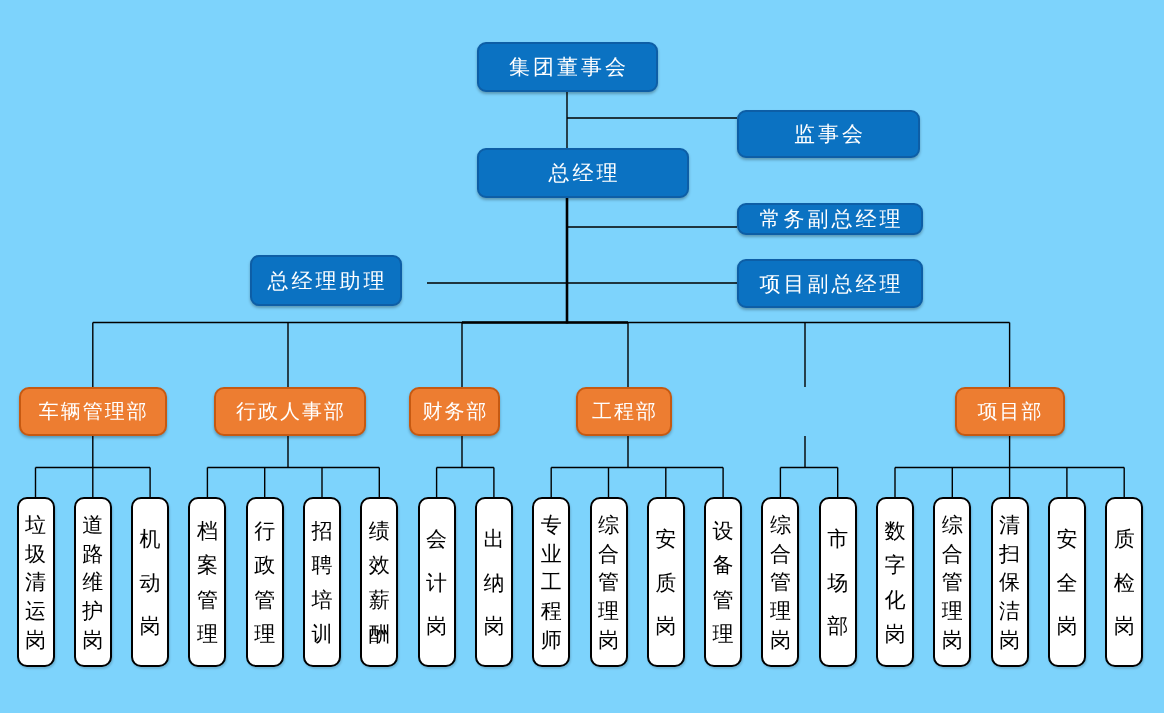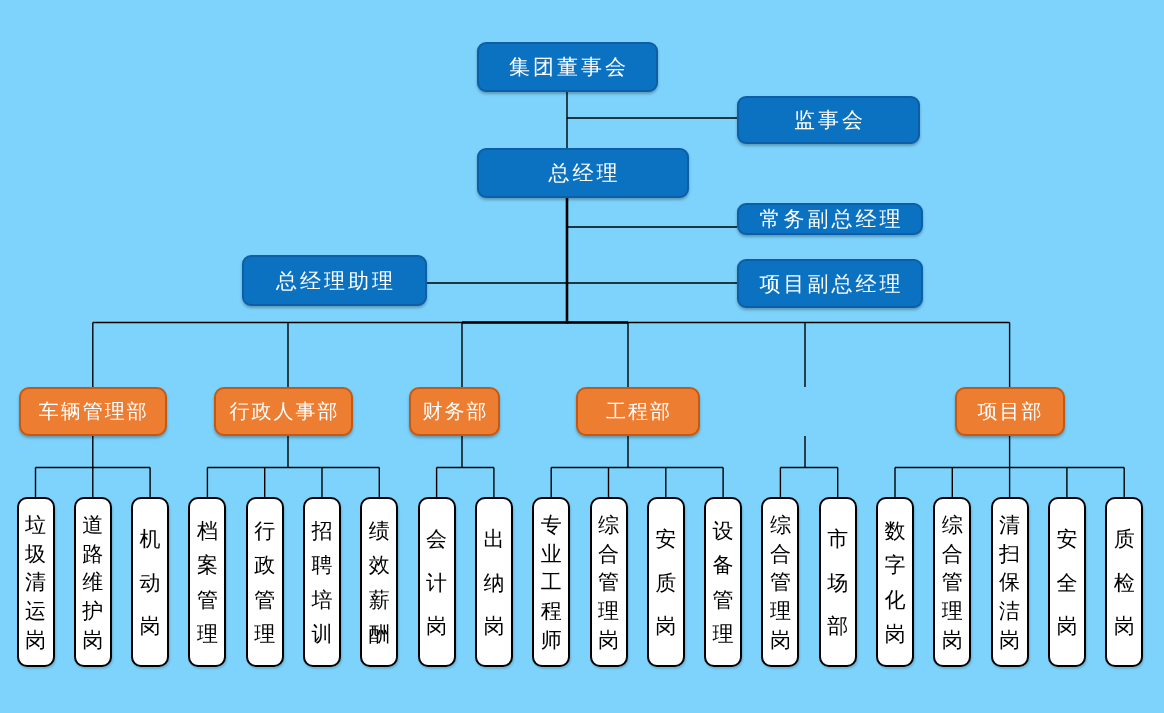--- a/index.html
+++ b/index.html
@@ -138,30 +138,30 @@
     <line x1="780.4" y1="467.5" x2="780.4" y2="498"></line>
     <line x1="837.7" y1="467.5" x2="837.7" y2="498"></line>
     <line x1="895" y1="467.5" x2="895" y2="498"></line>
     <line x1="952.3" y1="467.5" x2="952.3" y2="498"></line>
     <line x1="1009.6" y1="467.5" x2="1009.6" y2="498"></line>
     <line x1="1066.9" y1="467.5" x2="1066.9" y2="498"></line>
     <line x1="1124.2" y1="467.5" x2="1124.2" y2="498"></line>
   </svg>
 
   <div class="node blue" style="left:477px; top:42px; width:181px; height:50px">集团董事会</div>
-  <div class="node blue" style="left:737px; top:96px; width:183px; height:48px">监事会</div>
+  <div class="node blue" style="left:737px; top:110px; width:183px; height:48px">监事会</div>
   <div class="node blue" style="left:477px; top:148px; width:212px; height:50px">总经理</div>
   <div class="node blue" style="left:737px; top:203px; width:186px; height:32px">常务副总经理</div>
-  <div class="node blue" style="left:242px; top:255px; width:185px; height:51px">总经理助理</div>
+  <div class="node blue" style="left:250px; top:255px; width:152px; height:51px">总经理助理</div>
   <div class="node dept" style="left:18.8px; width:148px">车辆管理部</div>
 
   <div class="node blue" style="left:737px; top:259px; width:186px; height:49px">项目副总经理</div>
-  <div class="node dept" style="left:214px; width:139px">行政人事部</div>
+  <div class="node dept" style="left:214px; width:152px">行政人事部</div>
   <div class="node dept" style="left:409px; width:91px">财务部</div>
-  <div class="node dept" style="left:576px; width:124px">工程部</div>
+  <div class="node dept" style="left:576px; width:96px">工程部</div>
   <div class="node dept" style="left:954.6px; width:110px">项目部</div>
 
   <div class="node child vtext" style="left:16.5px">
       <span>垃</span>
       <span>圾</span>
       <span>清</span>
       <span>运</span>
       <span>岗</span>
     </div>
   <div class="node child vtext" style="left:73.8px">

